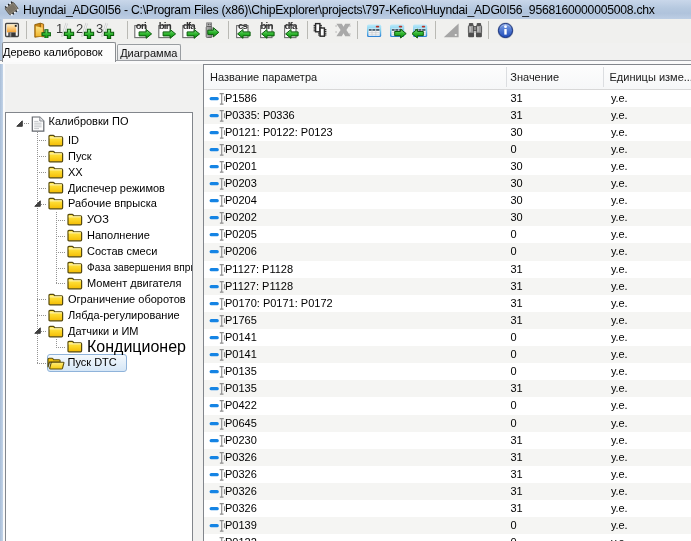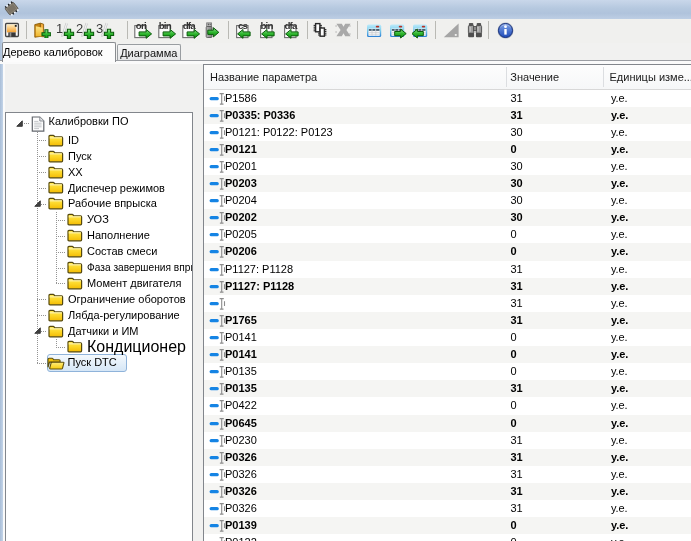--- a/index.html
+++ b/index.html
@@ -25,21 +25,21 @@
   border:1px solid #82868c; overflow:hidden; color:#000;margin-top:48px; }
 #table { position:absolute; left:203px; top:64px; width:488px; height:477px; background:#fff;
   border-top:1px solid #82868c; border-left:1px solid #82868c; overflow:hidden; }
 #thead { position:absolute; left:0; top:0; width:487px; height:24.5px;
   background:linear-gradient(180deg,#fdfdfd,#f6f7f8); border-bottom:1px solid #d8d8d8;text-align:center; }
 #thead .ht { position:absolute; top:5.5px; font-size:11px; color:#1a1a1a; white-space:nowrap; }
 .hsep { position:absolute; top:2px; width:1px; height:20px; background:#dcdee1; }
 #rows { position:absolute; left:0; top:24.5px; width:487px; }
 .row { position:relative; width:487px; height:17.115px; font-size:11px; color:#000;
   line-height:17.115px; }
-.row.alt { background:#f5f5f3;font-weight:bold; }
+.row.alt { background:#f5f5f3; }
 .row .nm { position:absolute; left:21px; top:0; white-space:nowrap; }
 .row .vl { position:absolute; left:306.5px; top:0; }
 .row .un { position:absolute; left:407px; top:0; }
 .row svg.ric { position:absolute; left:4.5px; top:2px; }
 </style>
 </head>
 <body>
 <svg width="0" height="0" style="position:absolute">
 <defs>
 <linearGradient id="gsave" x1="0" y1="0" x2="0" y2="1">
@@ -102,20 +102,21 @@
           <rect x="9.9" y="2.9" width="1.3" height="1.7" fill="#f8f8f8"></rect>
         <rect x="11.8" y="2.9" width="1.3" height="1.7" fill="#1a1a1a"></rect>
         <rect x="4.2" y="12.8" width="1.3" height="1.7" fill="#f8f8f8"></rect>
           <rect x="6.1" y="12.8" width="1.3" height="1.7" fill="#1a1a1a"></rect>
         <rect x="8.0" y="12.8" width="1.3" height="1.7" fill="#f8f8f8"></rect>
           <rect x="9.9" y="12.8" width="1.3" height="1.7" fill="#1a1a1a"></rect>
         <rect x="11.8" y="12.8" width="1.3" height="1.7" fill="#f8f8f8"></rect>
       </g>
     </g>
   </svg>
+  <div id="titletext">Huyndai_ADG0I56 - C:\Program Files (x86)\ChipExplorer\projects\797-Kefico\Huyndai_ADG0I56_9568160000005008.chx</div>
 </div>
 <div id="lborder"></div>
 <div style="position:absolute;left:3px;top:61px;width:2px;height:480px;background:#fafafa"></div>
 <div id="toolbar">
 <svg class="tbi" style="left:1.0px;top:3.0px" width="16" height="16" viewBox="0 0 16 16">
       <path d="M1.6 2.4 q0-0.9 0.9-0.9 l11 0 q0.9 0 0.9 0.9 l0 11.2 q0 0.9 -0.9 0.9 l-11 0 q-0.9 0 -0.9 -0.9z" fill="#fafafa" stroke="#454545" stroke-width="1.3"></path>
 <rect x="2.9" y="2.4" width="9.4" height="8" fill="url(#gsave)"></rect>
 <rect x="10.8" y="2.9" width="1.9" height="1.9" fill="#222"></rect>
 <rect x="4.3" y="10.4" width="7.4" height="4.3" fill="#383838"></rect>
 <rect x="5.6" y="10.4" width="1.7" height="4.3" fill="#929292"></rect>
@@ -555,20 +556,21 @@
         <span class="un">у.е.</span>
       </div>
 <div class="row">
         <svg class="ric" width="19" height="14" viewBox="0 0 19 14">
 <rect x="0.6" y="4.9" width="9.2" height="3.4" rx="1.6" fill="#1584e4"></rect>
 <g stroke="#8c8c8c" stroke-width="1.1" fill="none">
 <path d="M10.6 1.6 h4.2 M12.7 1.6 v10 M10.9 12.1 h1.4 q0.4 0 0.5 -0.5 q0.1 0.5 0.5 0.5 h1.2"></path>
 <path d="M15.5 4.2 v4.8"></path>
 </g>
 </svg>
+        <span class="nm">P0170: P0171: P0172</span>
         <span class="vl">31</span>
         <span class="un">у.е.</span>
       </div>
 <div class="row alt">
         <svg class="ric" width="19" height="14" viewBox="0 0 19 14">
 <rect x="0.6" y="4.9" width="9.2" height="3.4" rx="1.6" fill="#1584e4"></rect>
 <g stroke="#8c8c8c" stroke-width="1.1" fill="none">
 <path d="M10.6 1.6 h4.2 M12.7 1.6 v10 M10.9 12.1 h1.4 q0.4 0 0.5 -0.5 q0.1 0.5 0.5 0.5 h1.2"></path>
 <path d="M15.5 4.2 v4.8"></path>
 </g>

